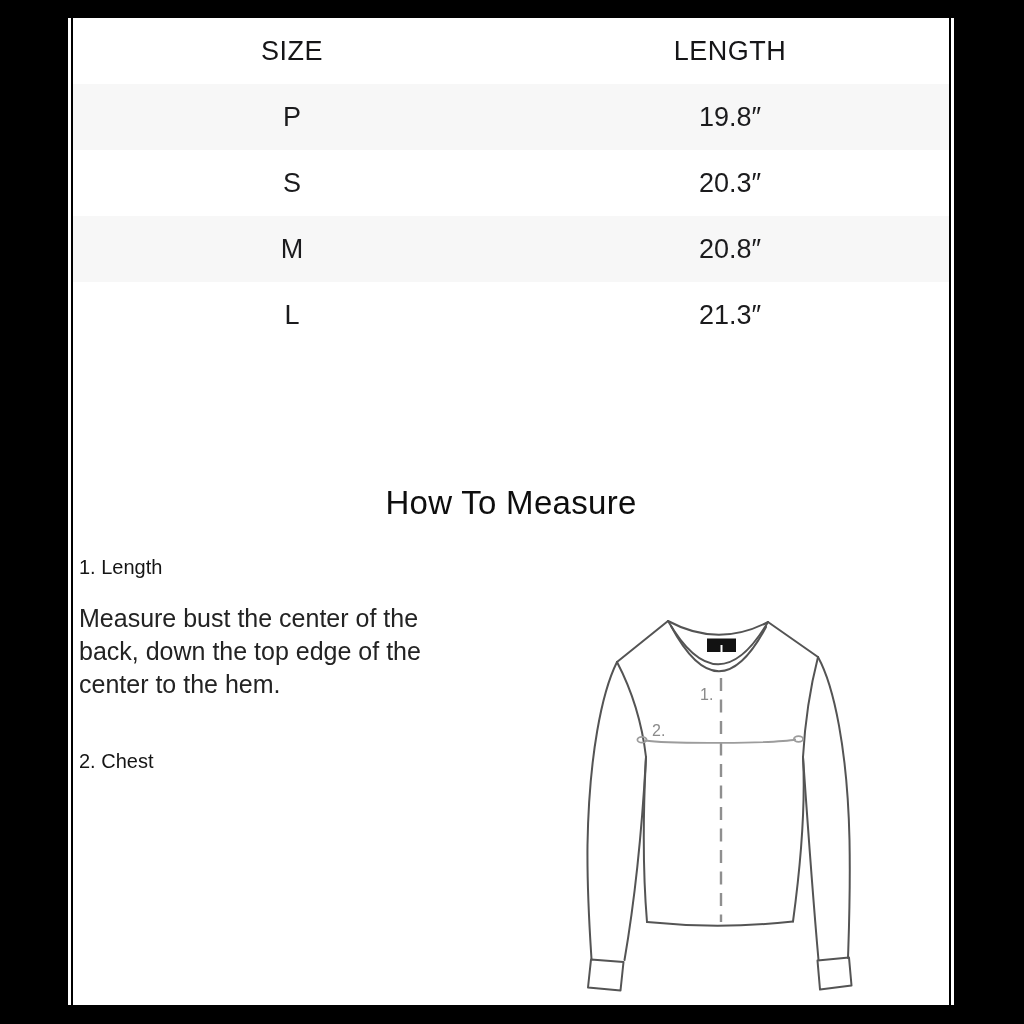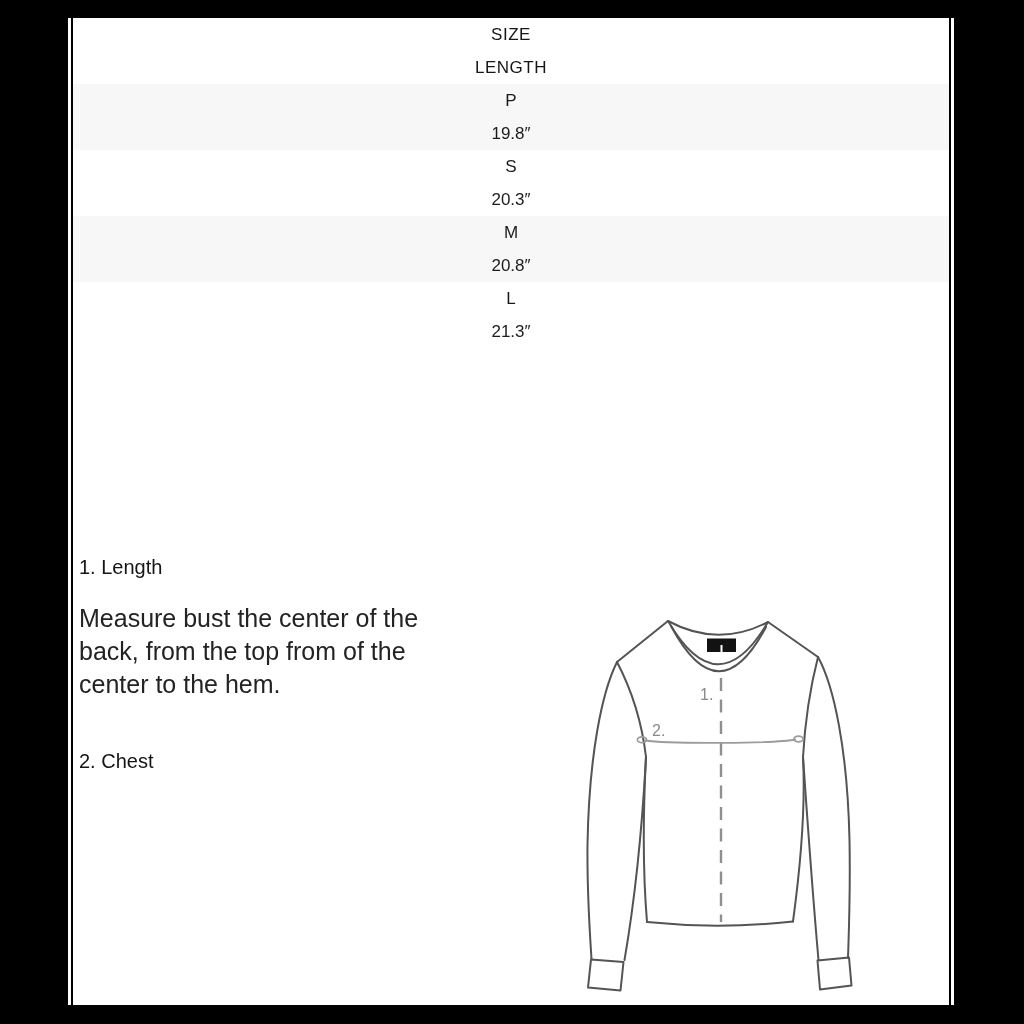--- a/index.html
+++ b/index.html
@@ -19,23 +19,23 @@
     position:absolute;top:0;bottom:0;left:3px;right:3px;
     border-left:2px solid #000;border-right:2px solid #000;
     background:#fff;
   }
   
   .size-table{
     position:absolute;left:73px;top:18px;width:876px;
   }
   .t-row{
     height:66px;
-    display:grid;grid-template-columns:1fr;
+    display:grid;grid-template-columns:1fr 1fr;
     align-items:center;justify-items:center;
-    font-size:17px;color:#1b1b1d;
+    font-size:27px;color:#1b1b1d;
   }
   .t-row.header{letter-spacing:.5px;color:#161618;}
   .t-row.alt{background:#f7f7f7;}
   .cell{line-height:1;}
   
   .htm-title{
     position:absolute;left:73px;top:486px;width:876px;
     text-align:center;font-size:33px;letter-spacing:.3px;
     color:#0e0e0e;line-height:1;
   }
@@ -84,25 +84,26 @@
     <div class="t-row alt">
       <div class="cell">M</div>
       <div class="cell">20.8″</div>
     </div>
     <div class="t-row">
       <div class="cell">L</div>
       <div class="cell">21.3″</div>
     </div>
   </div>
 
+  <div class="htm-title">How To Measure</div>
 
   <div class="sec-heading h1">1. Length</div>
   <div class="sec-para p1">
     <div>Measure bust the center of the</div>
-    <div>back, from the top from of the</div>
+    <div>back, down the top edge of the</div>
     <div>center to the hem.</div>
   </div>
 
   <div class="sec-heading h2">2. Chest</div>
 
   <svg class="diagram" width="340" height="412" viewBox="560 598 340 412">
     <g fill="none" stroke="#545454" stroke-width="2" stroke-linecap="round" stroke-linejoin="round">
 
       <path d="M 668 621 Q 718 648 768 622"></path>
       <path d="M 668 621 Q 718 707 768 622"></path>

